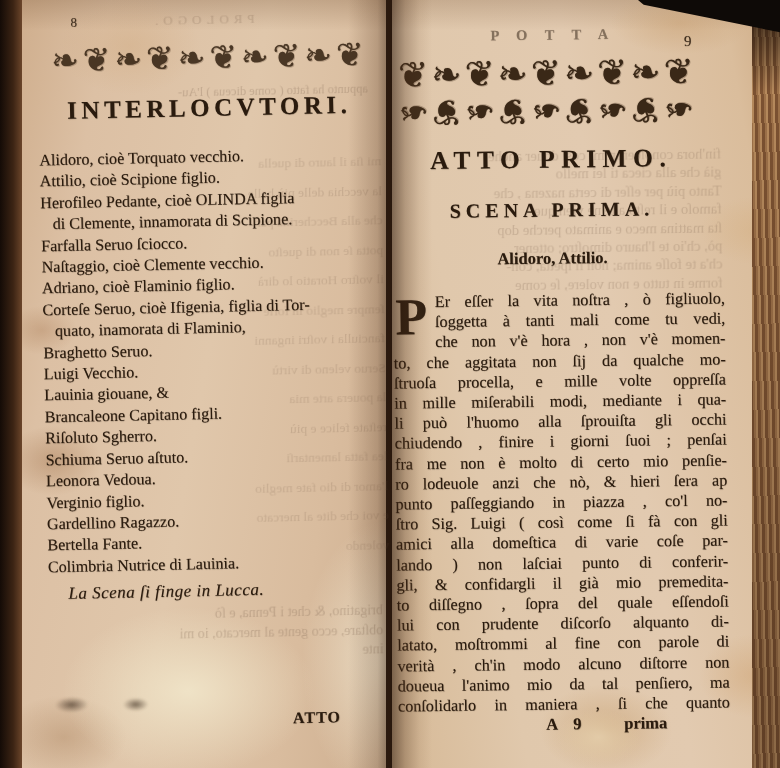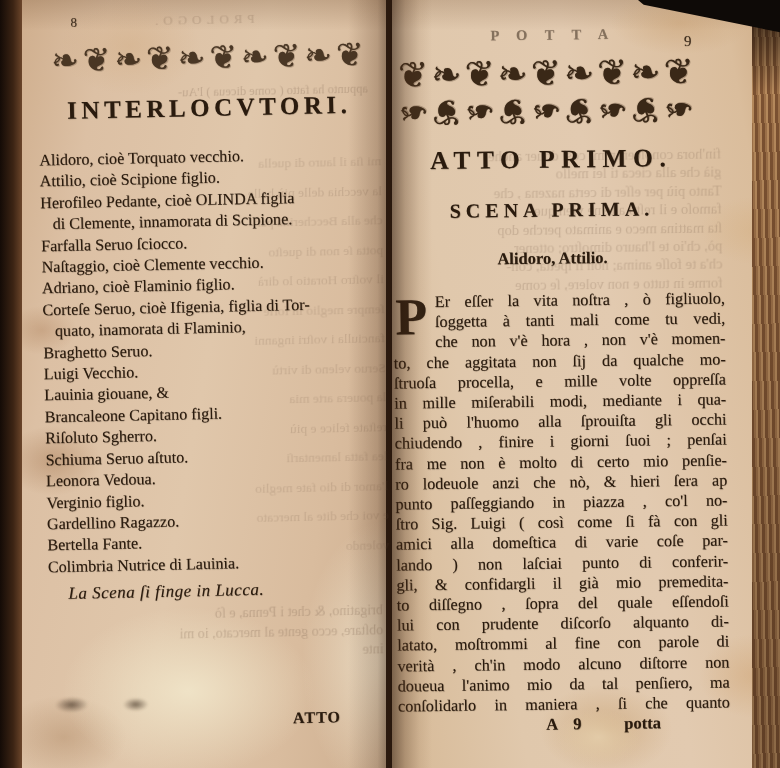--- a/index.html
+++ b/index.html
@@ -170,21 +170,21 @@
 lando ) non laſciai punto di conferir-
 gli, &amp; confidargli il già mio premedita-
 to diſſegno , ſopra del quale eſſendoſi
 lui con prudente diſcorſo alquanto di-
 latato, moſtrommi al fine con parole di
 verità , ch'in modo alcuno diſtorre non
 doueua l'animo mio da tal penſiero, ma
 conſolidarlo in maniera , ſi che quanto</span>
       </div>
       <div class="abs ink rp-sig">A 9</div>
-      <div class="abs ink rp-catch">potta</div>
+      <div class="abs ink rp-catch">prima</div>
     </div>
   </div>
 
   <div class="abs gutter"></div>
   <div class="abs edge-left"></div>
   <div class="abs edge-right"></div>
   <div class="abs corner-black"></div>
 
 </div>
 

